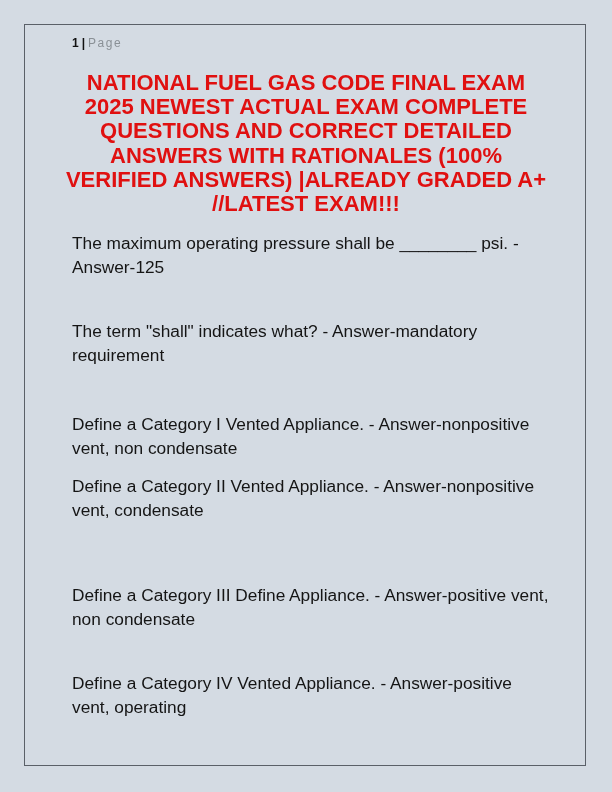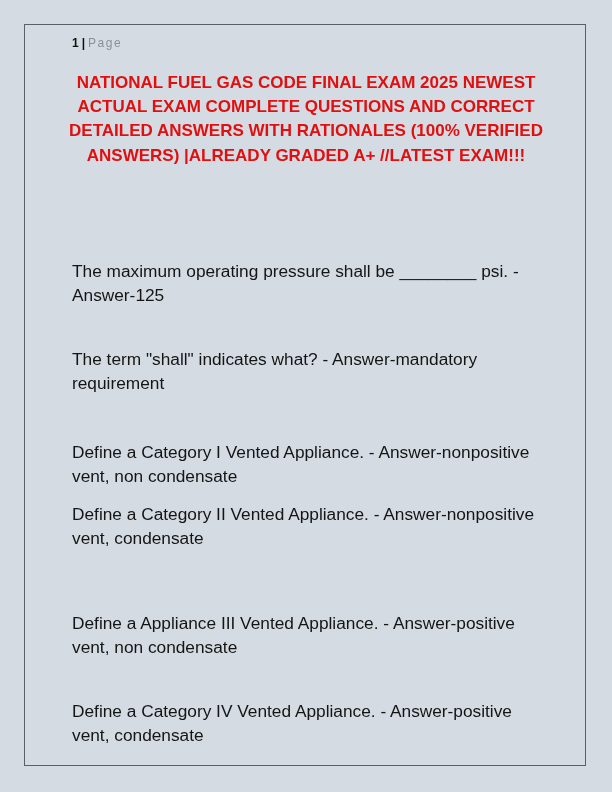--- a/index.html
+++ b/index.html
@@ -1,32 +1,32 @@
 <!DOCTYPE html>
 <html><head>
 <meta charset="utf-8">
 <style>
   html,body{margin:0;padding:0;}
   body{width:612px;height:792px;background:#d4dbe3;position:relative;overflow:hidden;font-family:"Liberation Sans",sans-serif;}
   .frame{position:absolute;left:24px;top:24px;width:562px;height:742px;border:1px solid #5a6068;box-sizing:border-box;}
   .header{position:absolute;left:72px;top:36px;font-size:12px;line-height:14px;letter-spacing:1.5px;color:#8a9096;}
   .header .num{color:#111;font-weight:bold;letter-spacing:0;}
   .header .sep{color:#111;font-weight:bold;margin:0 3px;letter-spacing:0;}
-  .title{position:absolute;left:60px;width:492px;top:71px;text-align:center;color:#e01010;font-weight:bold;font-size:17px;line-height:24.2px;}
-  .qa{position:absolute;left:72px;width:480px;font-size:17.3px;line-height:24px;color:#151515;margin-top:28px;}
+  .title{position:absolute;left:60px;width:492px;top:71px;text-align:center;color:#e01010;font-weight:bold;font-size:22px;line-height:24.2px;}
+  .qa{position:absolute;left:72px;width:480px;font-size:17.3px;line-height:24px;color:#151515;}
 </style>
 </head>
 <body>
 
 <div class="frame"></div>
 
 <div class="header">
   <span class="num">1</span><span class="sep">|</span><span>Page</span>
 </div>
 
 <div class="title">NATIONAL FUEL GAS CODE FINAL EXAM 2025 NEWEST ACTUAL EXAM COMPLETE QUESTIONS AND CORRECT DETAILED ANSWERS WITH RATIONALES (100% VERIFIED ANSWERS) |ALREADY GRADED A+ //LATEST EXAM!!!</div>
 
 <div class="qa" style="top:231px">The maximum operating pressure shall be ________ psi. - Answer-125</div>
 <div class="qa" style="top:319px">The term "shall" indicates what? - Answer-mandatory requirement</div>
 <div class="qa" style="top:412px">Define a Category I Vented Appliance. - Answer-nonpositive vent, non condensate</div>
 <div class="qa" style="top:474px">Define a Category II Vented Appliance. - Answer-nonpositive vent, condensate</div>
-<div class="qa" style="top:583px">Define a Appliance III Vented Appliance. - Answer-positive vent, non condensate</div>
-<div class="qa" style="top:671px">Define a Category IV Vented Appliance. - Answer-positive vent, condensate</div>
+<div class="qa" style="top:583px">Define a Category III Define Appliance. - Answer-positive vent, non condensate</div>
+<div class="qa" style="top:671px">Define a Category IV Vented Appliance. - Answer-positive vent, operating</div>
 
 </body></html>

